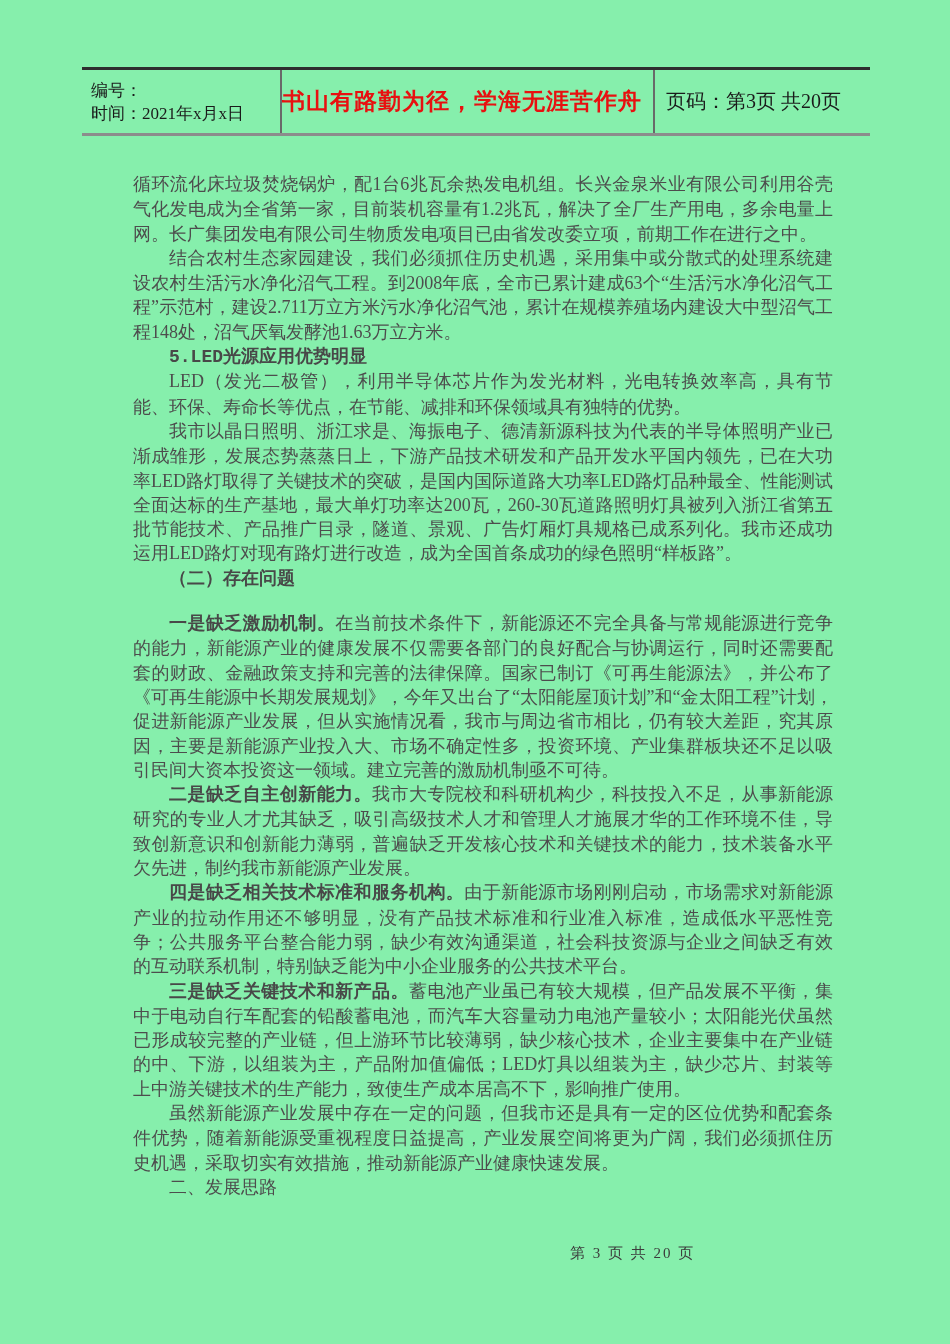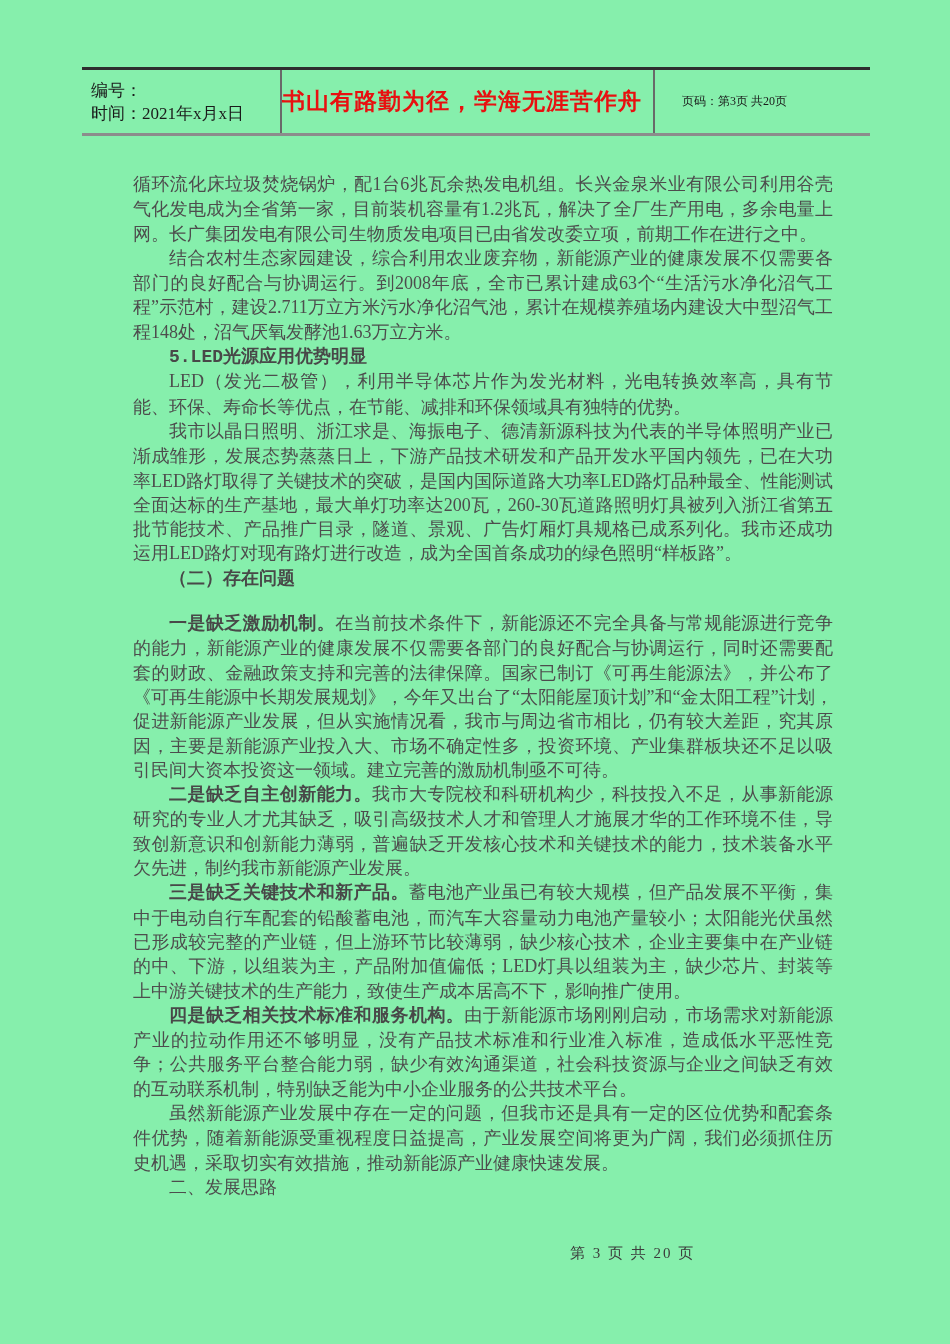--- a/index.html
+++ b/index.html
@@ -20,21 +20,21 @@
   }
   .hdr-cell{box-sizing:border-box;display:flex;flex-direction:column;justify-content:center;}
   .hdr-meta{width:198px;padding-left:9px;font-size:17px;line-height:23px;color:#1a1a1a;}
   .hdr-motto{
     width:375px;border-left:2px solid #696969;border-right:2px solid #696969;
     justify-content:center;
   }
   .hdr-motto span{
     color:#e81010;font-weight:bold;font-size:23px;letter-spacing:1px;white-space:nowrap;
   }
-  .hdr-page{width:213px;padding-left:27px;font-size:12px;color:#1a1a1a;justify-content:center;}
+  .hdr-page{width:213px;padding-left:11px;font-size:20px;color:#1a1a1a;justify-content:center;}
   
   .doc-body{
     position:absolute;left:133px;top:172px;width:700px;
     font-size:18px;line-height:24.3px;color:#4d4d4d;
     text-align:justify;
   }
   .doc-body p{margin:0;padding:0;}
   .doc-body p.indent{text-indent:2em;}
   .doc-body b{font-weight:bold;color:#484848;font-family:Liberation Mono, monospace;}
   .spacer{height:20px;}
@@ -57,30 +57,30 @@
     <div class="hdr-cell hdr-motto">
       <span>书山有路勤为径，学海无涯苦作舟</span>
     </div>
     <div class="hdr-cell hdr-page">
       <div>页码：第3页 共20页</div>
     </div>
   </div>
 
   <div class="doc-body">
     <p><b></b><span>循环流化床垃圾焚烧锅炉，配1台6兆瓦余热发电机组。长兴金泉米业有限公司利用谷壳气化发电成为全省第一家，目前装机容量有1.2兆瓦，解决了全厂生产用电，多余电量上网。长广集团发电有限公司生物质发电项目已由省发改委立项，前期工作在进行之中。</span></p>
-    <p class="indent"><b></b><span>结合农村生态家园建设，综合利用农业废弃物，新能源产业的健康发展不仅需要各部门的良好配合与协调运行。到2008年底，全市已累计建成63个“生活污水净化沼气工程”示范村，建设2.711万立方米污水净化沼气池，累计在规模养殖场内建设大中型沼气工程148处，沼气厌氧发酵池1.63万立方米。</span></p>
+    <p class="indent"><b></b><span>结合农村生态家园建设，我们必须抓住历史机遇，采用集中或分散式的处理系统建设农村生活污水净化沼气工程。到2008年底，全市已累计建成63个“生活污水净化沼气工程”示范村，建设2.711万立方米污水净化沼气池，累计在规模养殖场内建设大中型沼气工程148处，沼气厌氧发酵池1.63万立方米。</span></p>
     <p class="indent"><b>5.LED光源应用优势明显</b><span></span></p>
     <p class="indent"><b></b><span>LED（发光二极管），利用半导体芯片作为发光材料，光电转换效率高，具有节能、环保、寿命长等优点，在节能、减排和环保领域具有独特的优势。</span></p>
     <p class="indent"><b></b><span>我市以晶日照明、浙江求是、海振电子、德清新源科技为代表的半导体照明产业已渐成雏形，发展态势蒸蒸日上，下游产品技术研发和产品开发水平国内领先，已在大功率LED路灯取得了关键技术的突破，是国内国际道路大功率LED路灯品种最全、性能测试全面达标的生产基地，最大单灯功率达200瓦，260-30瓦道路照明灯具被列入浙江省第五批节能技术、产品推广目录，隧道、景观、广告灯厢灯具规格已成系列化。我市还成功运用LED路灯对现有路灯进行改造，成为全国首条成功的绿色照明“样板路”。</span></p>
     <p class="indent"><b>（二）存在问题</b><span></span></p>
     <div class="spacer"></div>
     <p class="indent"><b>一是缺乏激励机制。</b><span>在当前技术条件下，新能源还不完全具备与常规能源进行竞争的能力，新能源产业的健康发展不仅需要各部门的良好配合与协调运行，同时还需要配套的财政、金融政策支持和完善的法律保障。国家已制订《可再生能源法》，并公布了《可再生能源中长期发展规划》，今年又出台了“太阳能屋顶计划”和“金太阳工程”计划，促进新能源产业发展，但从实施情况看，我市与周边省市相比，仍有较大差距，究其原因，主要是新能源产业投入大、市场不确定性多，投资环境、产业集群板块还不足以吸引民间大资本投资这一领域。建立完善的激励机制亟不可待。</span></p>
     <p class="indent"><b>二是缺乏自主创新能力。</b><span>我市大专院校和科研机构少，科技投入不足，从事新能源研究的专业人才尤其缺乏，吸引高级技术人才和管理人才施展才华的工作环境不佳，导致创新意识和创新能力薄弱，普遍缺乏开发核心技术和关键技术的能力，技术装备水平欠先进，制约我市新能源产业发展。</span></p>
+    <p class="indent"><b>四是缺乏相关技术标准和服务机构。</b><span>由于新能源市场刚刚启动，市场需求对新能源产业的拉动作用还不够明显，没有产品技术标准和行业准入标准，造成低水平恶性竞争；公共服务平台整合能力弱，缺少有效沟通渠道，社会科技资源与企业之间缺乏有效的互动联系机制，特别缺乏能为中小企业服务的公共技术平台。</span></p>
     <p class="indent"><b>三是缺乏关键技术和新产品。</b><span>蓄电池产业虽已有较大规模，但产品发展不平衡，集中于电动自行车配套的铅酸蓄电池，而汽车大容量动力电池产量较小；太阳能光伏虽然已形成较完整的产业链，但上游环节比较薄弱，缺少核心技术，企业主要集中在产业链的中、下游，以组装为主，产品附加值偏低；LED灯具以组装为主，缺少芯片、封装等上中游关键技术的生产能力，致使生产成本居高不下，影响推广使用。</span></p>
-    <p class="indent"><b>四是缺乏相关技术标准和服务机构。</b><span>由于新能源市场刚刚启动，市场需求对新能源产业的拉动作用还不够明显，没有产品技术标准和行业准入标准，造成低水平恶性竞争；公共服务平台整合能力弱，缺少有效沟通渠道，社会科技资源与企业之间缺乏有效的互动联系机制，特别缺乏能为中小企业服务的公共技术平台。</span></p>
     <p class="indent"><b></b><span>虽然新能源产业发展中存在一定的问题，但我市还是具有一定的区位优势和配套条件优势，随着新能源受重视程度日益提高，产业发展空间将更为广阔，我们必须抓住历史机遇，采取切实有效措施，推动新能源产业健康快速发展。</span></p>
     <p class="indent"><b></b><span>二、发展思路</span></p>
   </div>
 
   <div class="footer">
     <span>第 3 页 共 20 页</span>
   </div>
 
 </div>
 

